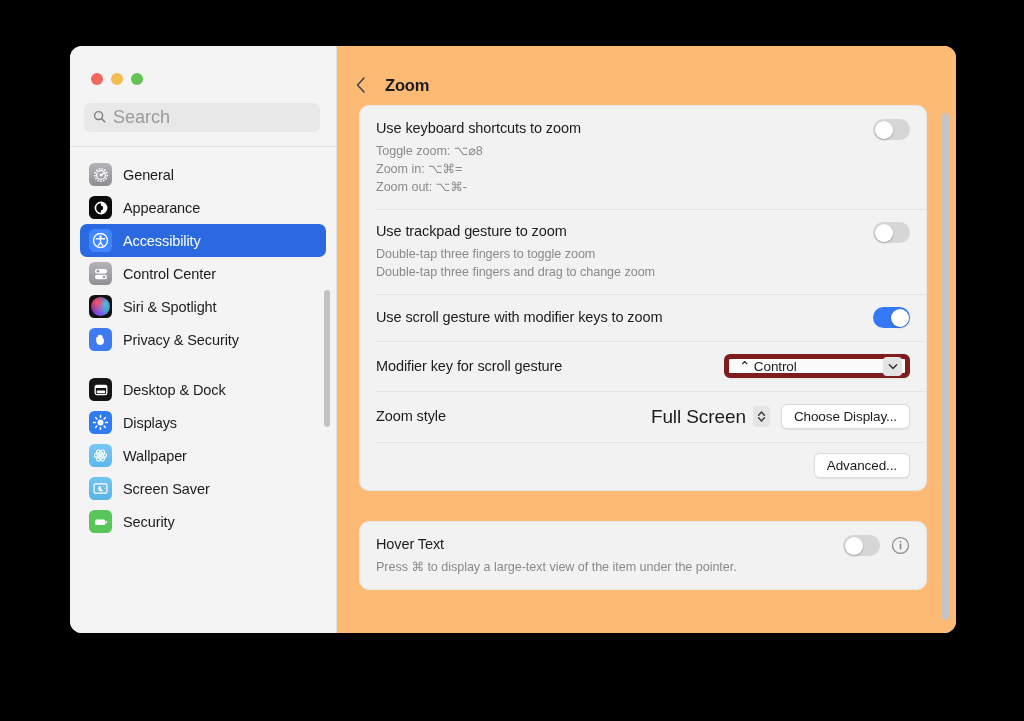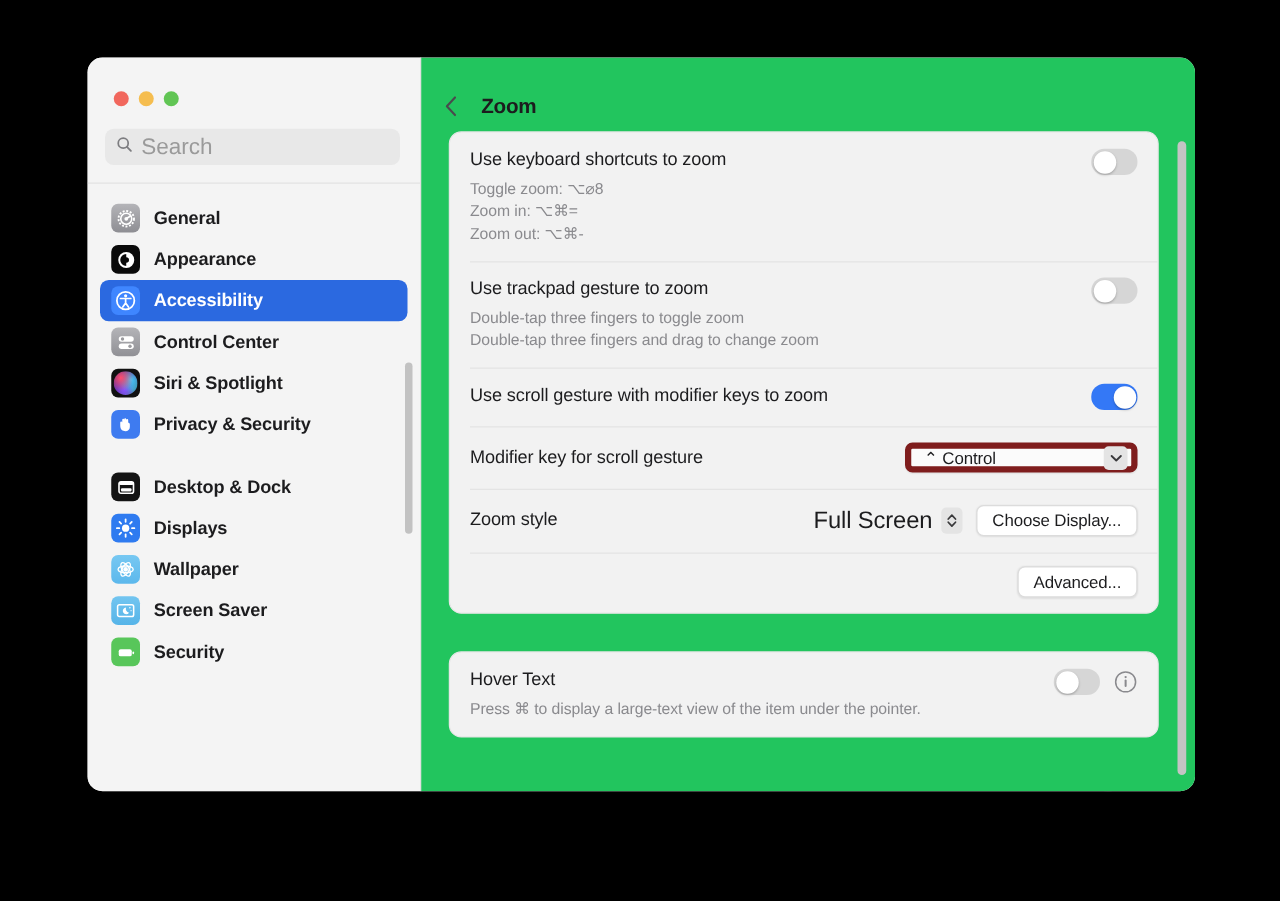--- a/index.html
+++ b/index.html
@@ -62,21 +62,20 @@
 
   .sidebar-sep {
     height: 1px; background: #e2e2e2;
     margin: 14px 0 0 0;
   }
 
   .nav-scroll {
     position: absolute;
     top: 103px; left: 0; right: 0; bottom: 0;
     overflow: hidden;
-    font-weight: bold;
   }
   .nav-group { padding: 9px 10px 0 10px; }
   .nav-group + .nav-group { padding-top: 17px; }
 
   .nav-item {
     display: flex;
     align-items: center;
     gap: 11px;
     height: 33px;
     padding: 0 9px;
@@ -129,21 +128,21 @@
     right: 6px; top: 244px;
     width: 6px; height: 137px;
     background: #c2c2c2;
     border-radius: 3px;
   }
 
   
   #main {
     flex: 1;
     height: 100%;
-    background: #22c55e;
+    background: #fdba74;
     position: relative;
     overflow: hidden;
   }
 
   .main-header {
     display: flex;
     align-items: center;
     gap: 18px;
     padding: 22px 0 0 18px;
     height: 56px;

